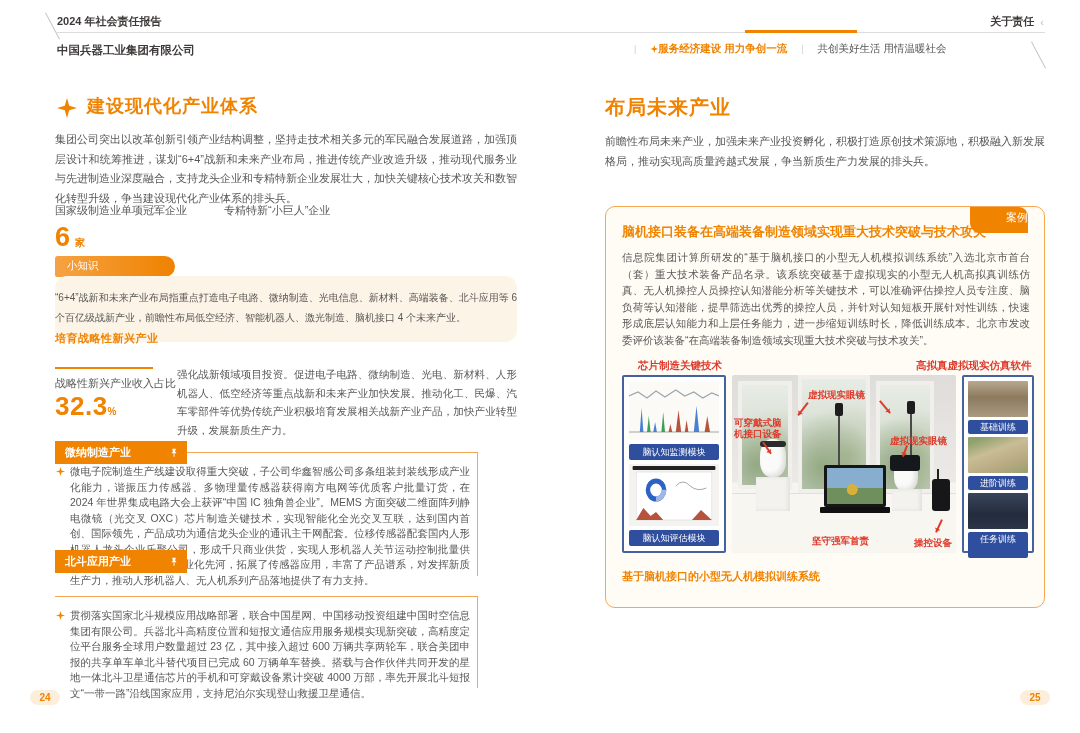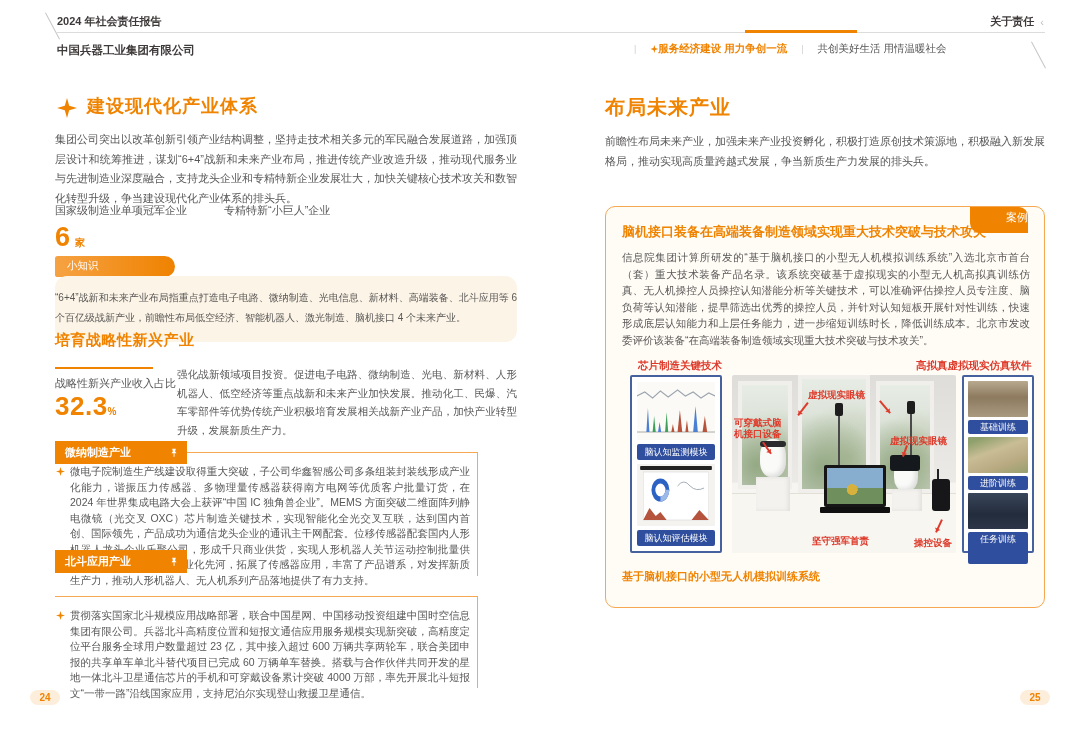--- a/index.html
+++ b/index.html
@@ -20,21 +20,21 @@
   .spark{display:inline-block;background:var(--orange);clip-path:polygon(50% 0,61% 39%,100% 50%,61% 61%,50% 100%,39% 61%,0 50%,39% 39%)}
   .title-l{font-size:18px;font-weight:bold;color:var(--orange);letter-spacing:1px}
   .para{font-size:11px;line-height:19.5px;color:var(--text);text-align:justify}
   .stat-label{font-size:11px;color:var(--text)}
   .stat-num{font-size:27px;font-weight:bold;color:var(--orange);letter-spacing:0.5px}
   .stat-unit{font-size:10px;font-weight:bold;color:var(--orange)}
   .tip-tag{position:absolute;background:linear-gradient(90deg,#F6A243,#EF8200);color:#fff;font-size:10.5px;
     padding:3px 14px 4px 12px;width:120px;border-radius:3px 12px 12px 3px}
   .tip-box{position:absolute;background:var(--cream);border-radius:12px;font-size:10px;line-height:20px;
     color:var(--text);padding:12px 0;text-align:justify}
-  .sec-head{font-size:15px;font-weight:bold;color:var(--orange);letter-spacing:0.5px}
+  .sec-head{font-size:11px;font-weight:bold;color:var(--orange);letter-spacing:0.5px}
   .ind-tag{position:absolute;background:var(--orange);color:#fff;font-size:11px;font-weight:bold;
     width:132px;padding:4px 8px 4px 10px;display:flex;justify-content:space-between;align-items:center;z-index:2}
   .ind-border{position:absolute;border-top:1px solid var(--orange-lt);border-right:1px solid var(--orange-lt)}
   .bullet-row{position:absolute;display:flex;gap:5px}
   .bullet-txt{font-size:10.5px;line-height:15.5px;color:var(--text);text-align:justify}
   .pagenum{position:absolute;width:30px;height:15px;background:#FDEEDC;border-radius:8px;color:var(--orange);
     font-size:10px;font-weight:bold;text-align:center;line-height:15px}
   .title-r{font-size:20px;font-weight:bold;color:var(--orange);letter-spacing:1px}
   .case-box{position:absolute;border:1px solid var(--orange-lt);border-radius:10px;background:var(--boxbg)}
   .case-badge{position:absolute;top:0;right:16px;background:var(--orange);color:#fff;font-size:11px;
@@ -163,21 +163,21 @@
     <div class="abs para" style="left:605px;top:132px;width:440px">前瞻性布局未来产业，加强未来产业投资孵化，积极打造原创技术策源地，积极融入新发展格局，推动实现高质量跨越式发展，争当新质生产力发展的排头兵。</div>
 
     <div class="case-box" style="left:605px;top:206px;width:440px;height:402px">
       <div class="case-badge">案例</div>
       <div class="case-title" style="left:16px;top:16px;width:395px">脑机接口装备在高端装备制造领域实现重大技术突破与技术攻关</div>
       <div class="case-body" style="left:16px;top:42px;width:408px">信息院集团计算所研发的“基于脑机接口的小型无人机模拟训练系统”入选北京市首台（套）重大技术装备产品名录。该系统突破基于虚拟现实的小型无人机高拟真训练仿真、无人机操控人员操控认知潜能分析等关键技术，可以准确评估操控人员专注度、脑负荷等认知潜能，提早筛选出优秀的操控人员，并针对认知短板开展针对性训练，快速形成底层认知能力和上层任务能力，进一步缩短训练时长，降低训练成本。北京市发改委评价该装备“在高端装备制造领域实现重大技术突破与技术攻关”。</div>
 
       <div class="fig-label" style="left:32px;top:152px">芯片制造关键技术</div>
       <div class="fig-label" style="left:310px;top:152px">高拟真虚拟现实仿真软件</div>
 
-      <div class="panel" style="left:24px;top:168px;width:92px;height:178px">
+      <div class="panel" style="left:16px;top:168px;width:104px;height:178px">
         <svg class="img" style="height:58px;width:100%" viewBox="0 0 100 58" preserveAspectRatio="none">
           <rect width="100" height="58" fill="#FBFAF6"></rect>
           <polyline points="0,14 10,10 20,16 30,9 40,15 52,8 62,14 72,10 82,16 92,11 100,14" fill="none" stroke="#9AA4AE" stroke-width="1.2"></polyline>
           <line x1="0" y1="50" x2="100" y2="50" stroke="#8a8a8a" stroke-width="0.8"></line>
           <polygon points="12,50 14,26 16,50" fill="#4A7FD4"></polygon>
           <polygon points="20,50 22,34 24,50" fill="#3DA05A"></polygon>
           <polygon points="27,50 29,40 31,50" fill="#4A7FD4"></polygon>
           <polygon points="36,50 38,30 40,50" fill="#3DA05A"></polygon>
           <polygon points="44,50 46,42 48,50" fill="#B5533C"></polygon>
           <polygon points="52,50 55,28 58,50" fill="#B5533C"></polygon>
@@ -240,21 +240,21 @@
         <div class="ph-label" style="left:182px;top:162px">操控设备</div>
         <div class="arr" style="left:206px;top:144px;height:14px;transform:rotate(25deg)"></div>
       </div>
 
       <div class="panel" style="left:356px;top:168px;width:72px;height:178px;gap:3px;padding:4px">
         <div class="img" style="height:36px;background:linear-gradient(180deg,#B8A98E,#8D7A5F 45%,#A99A80)"></div>
         <div class="btn" style="line-height:14px;height:14px">基础训练</div>
         <div class="img" style="height:36px;background:linear-gradient(160deg,#8EA06B 10%,#C9BD96 40%,#B9AA82 70%,#97A06E)"></div>
         <div class="btn" style="line-height:14px;height:14px">进阶训练</div>
         <div class="img" style="height:36px;background:linear-gradient(180deg,#39455A,#232C3C 60%,#2C3648)"></div>
-        <div class="btn" style="line-height:14px;height:32px">任务训练</div>
+        <div class="btn" style="line-height:14px;height:26px">任务训练</div>
       </div>
 
       <div class="caption" style="left:16px;top:362px">基于脑机接口的小型无人机模拟训练系统</div>
     </div>
 
     <div class="pagenum" style="left:1020px;top:690px">25</div>
   </div>
 
 </div>
 

